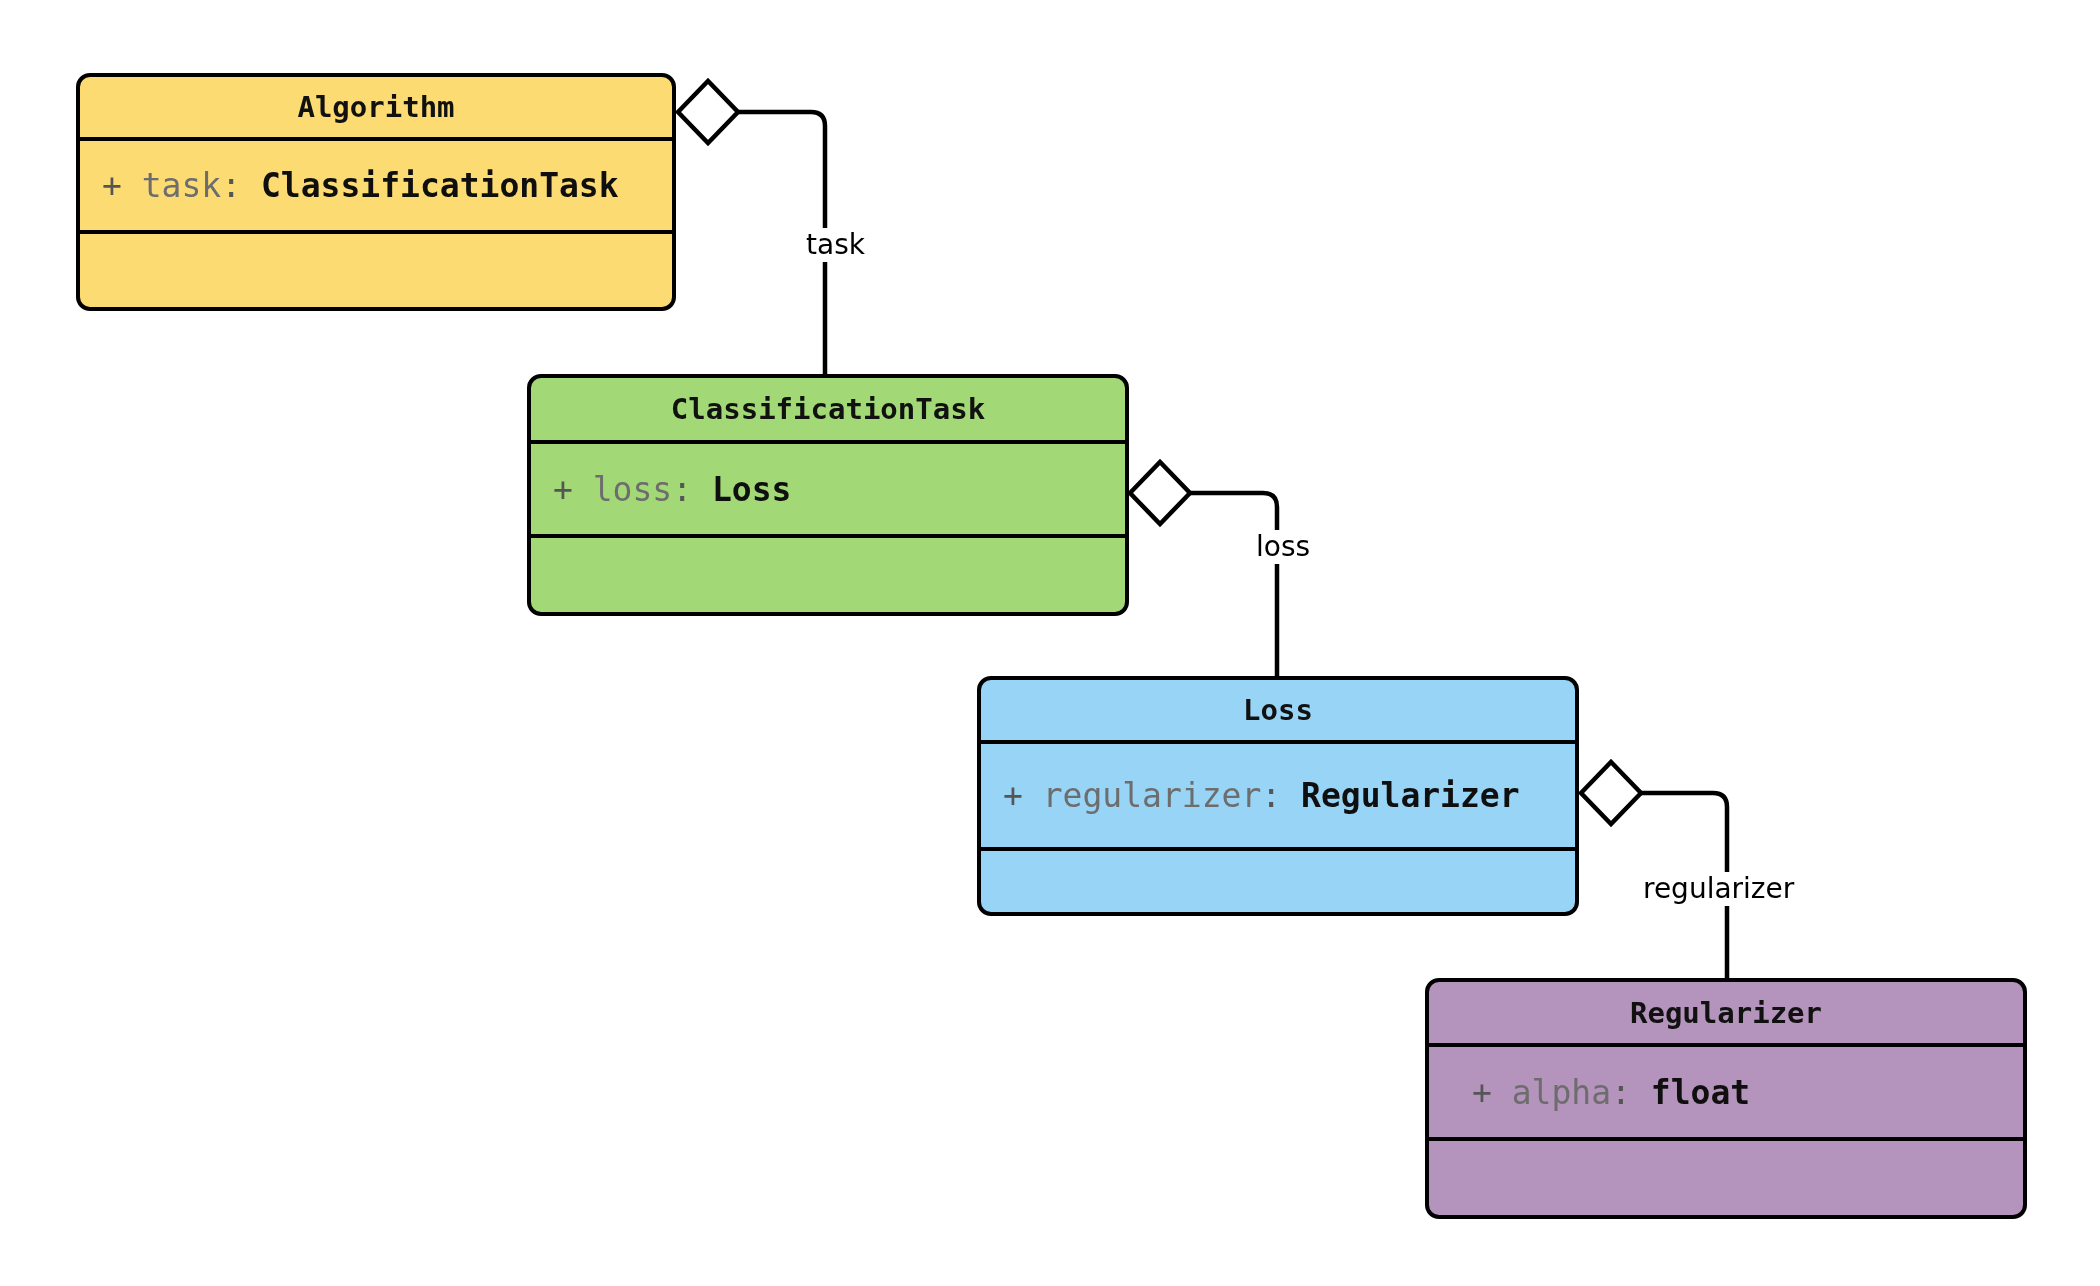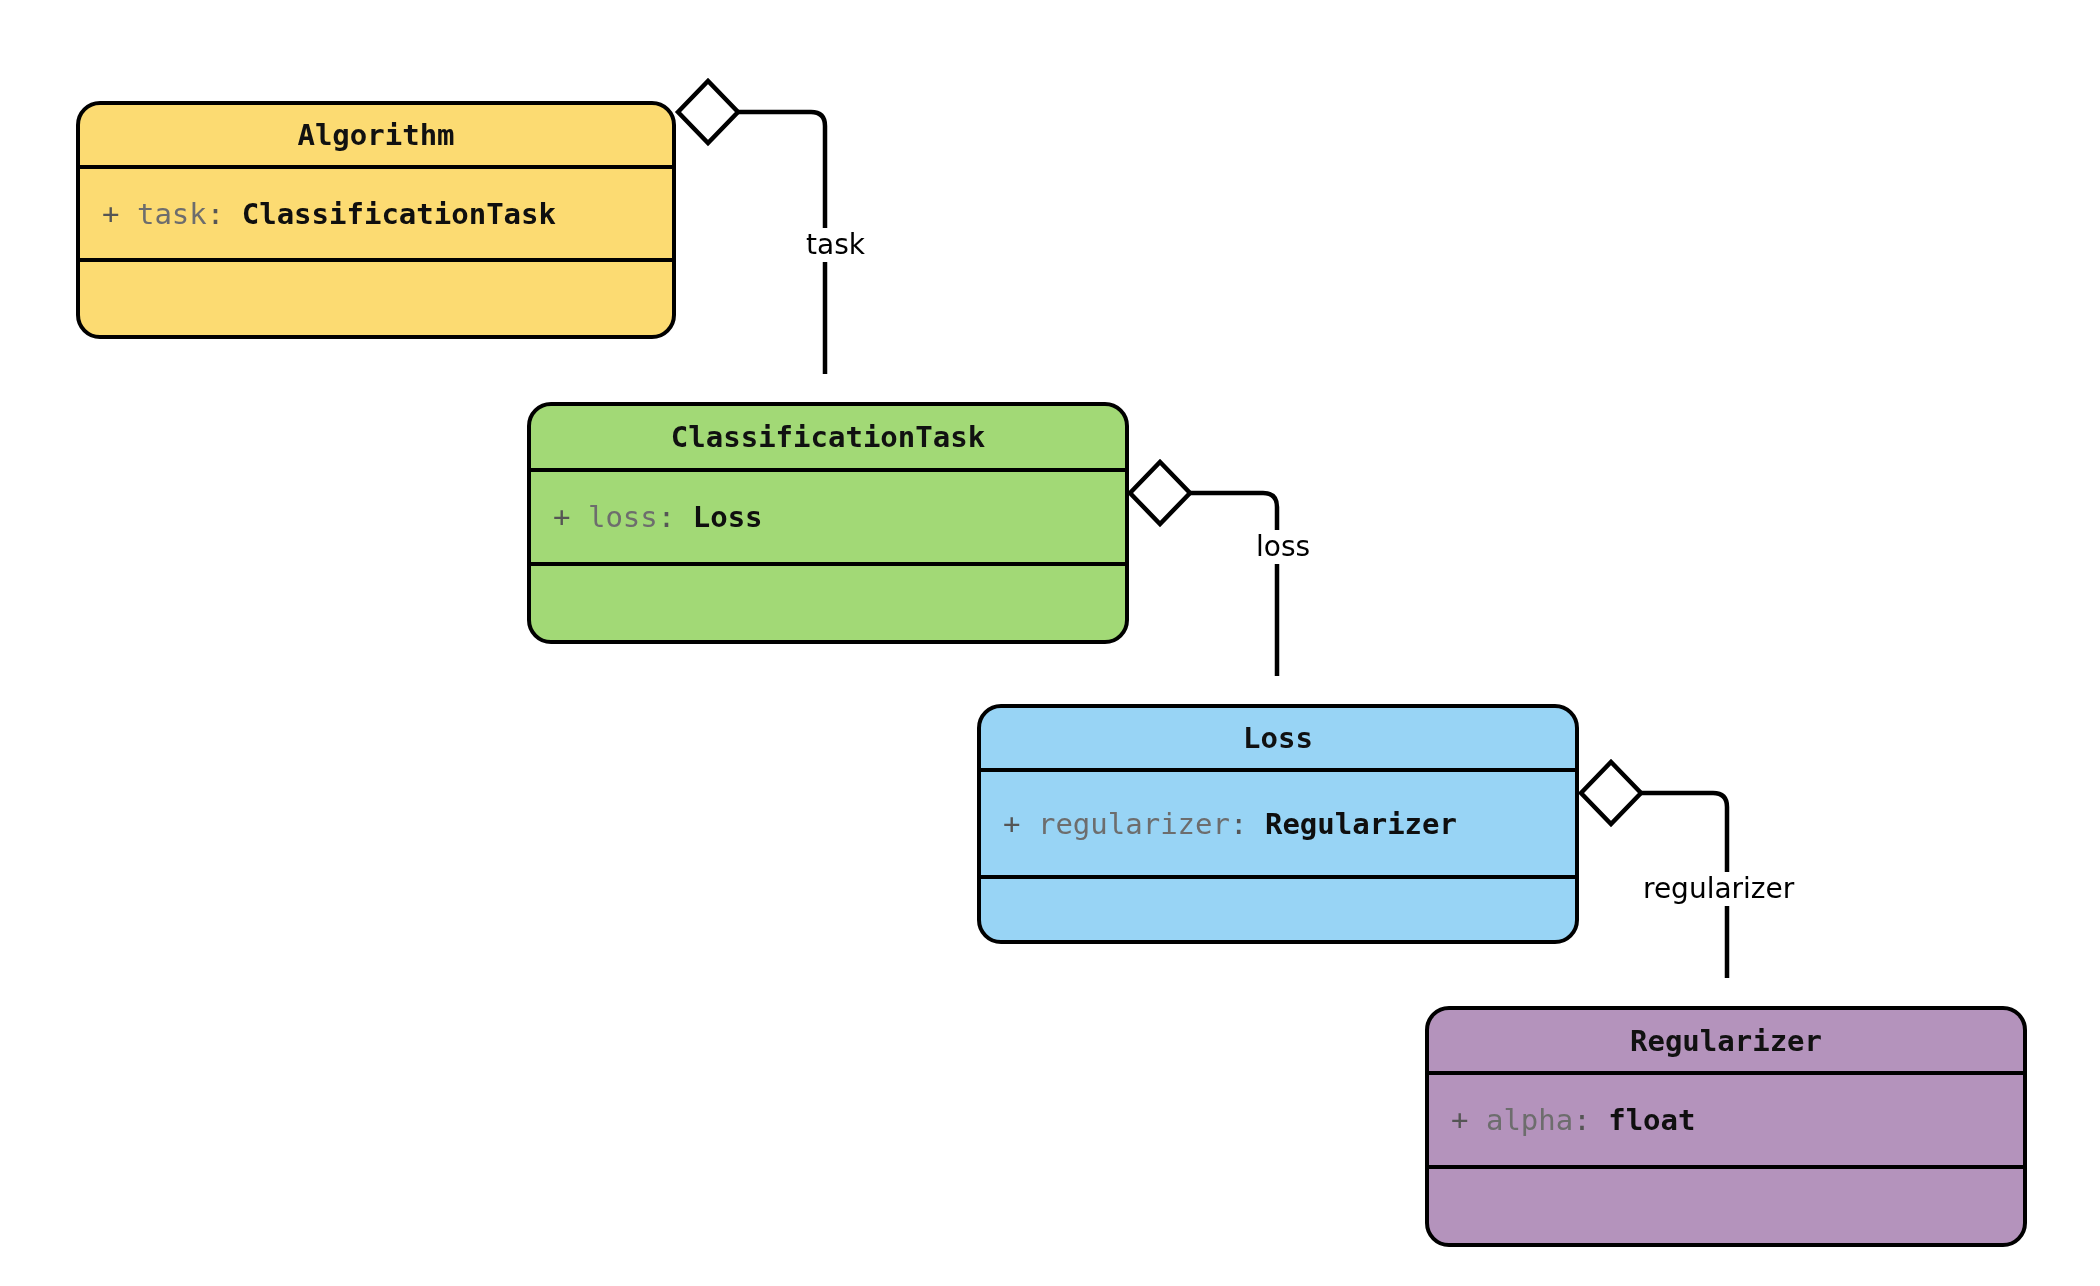--- a/index.html
+++ b/index.html
@@ -20,24 +20,23 @@
     position: absolute;
     left: 0;
     top: 0;
     width: 2100px;
     height: 1286px;
   }
   .uml-class {
     position: absolute;
     box-sizing: border-box;
     border: 4px solid #000000;
-    border-radius: 24px;
+    border-radius: 14px;
     overflow: hidden;
     z-index: 5;
-    margin-top: 28px;
   }
   .uml-section {
     box-sizing: border-box;
     display: flex;
     align-items: center;
     width: 100%;
   }
   .uml-section.title {
     justify-content: center;
     border-bottom: 4px solid #000000;
@@ -52,21 +51,21 @@
   .class-title {
     font-family: "DejaVu Sans Mono", monospace;
     font-weight: bold;
     font-size: 29px;
     color: #111111;
     letter-spacing: 0px;
     white-space: nowrap;
   }
   .attr-row {
     font-family: "DejaVu Sans Mono", monospace;
-    font-size: 29px;
+    font-size: 33px;
     white-space: nowrap;
     padding-left: 22px;
   }
   .attr-vis {
     color: #555555;
     font-weight: normal;
   }
   .attr-name {
     color: #6d6d6d;
     font-weight: normal;
@@ -136,21 +135,21 @@
         </div>
         <div class="uml-section attrs" style="height: 107px;">
           <div class="attr-row"><span class="attr-vis">+</span> <span class="attr-name">regularizer</span><span class="attr-colon">:</span> <span class="attr-type">Regularizer</span></div>
         </div>
         <div class="uml-section methods" style="height: 78px;"></div>
       </div>
       <div class="uml-class" style="left: 1425px; top: 978px; width: 602px; height: 241px; background: rgb(180, 147, 188);">
         <div class="uml-section title" style="height: 65px;">
           <span class="class-title">Regularizer</span>
         </div>
-        <div class="uml-section attrs" style="height: 94px;">
+        <div class="uml-section attrs" style="height: 94px; padding-left: 21px;">
           <div class="attr-row"><span class="attr-vis">+</span> <span class="attr-name">alpha</span><span class="attr-colon">:</span> <span class="attr-type">float</span></div>
         </div>
         <div class="uml-section methods" style="height: 78px;"></div>
       </div>
     </div>
   <div id="labels-root">
       <div class="edge-label" style="left: 800px; top: 228px;">task</div>
       <div class="edge-label" style="left: 1250px; top: 530px;">loss</div>
       <div class="edge-label" style="left: 1637px; top: 872px;">regularizer</div>
     </div>

